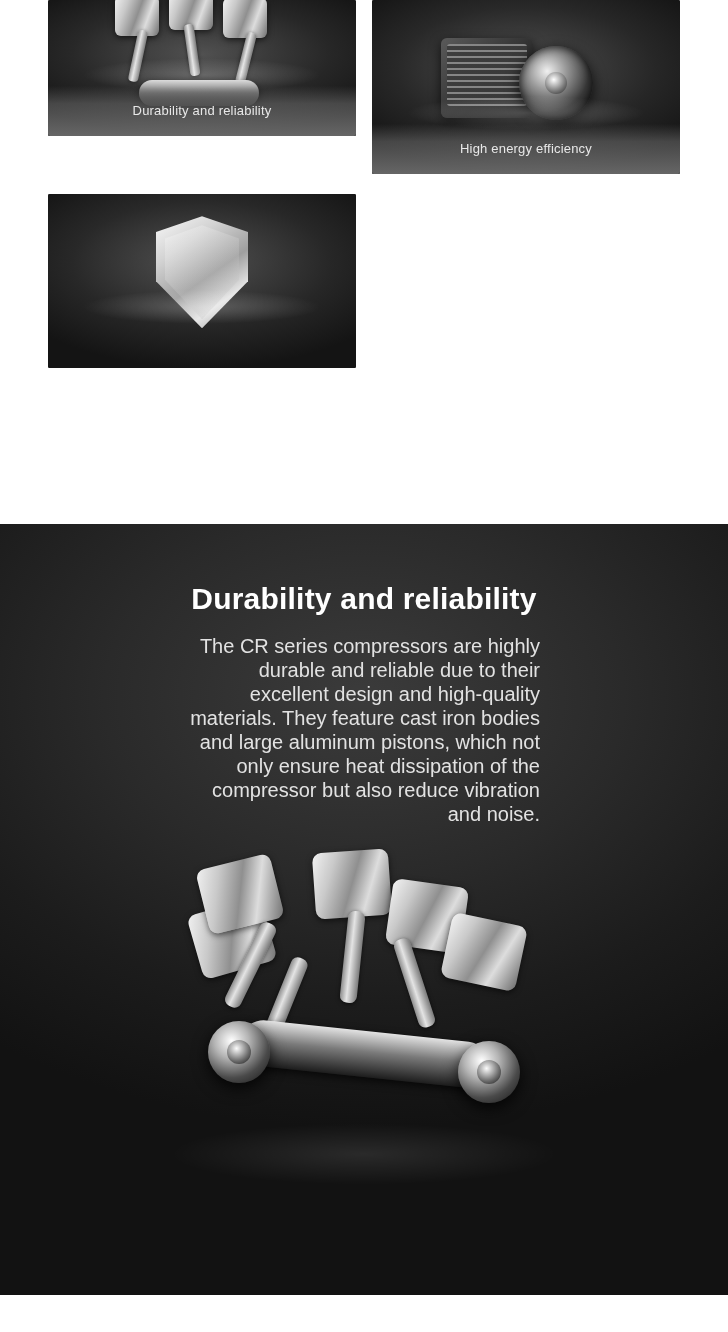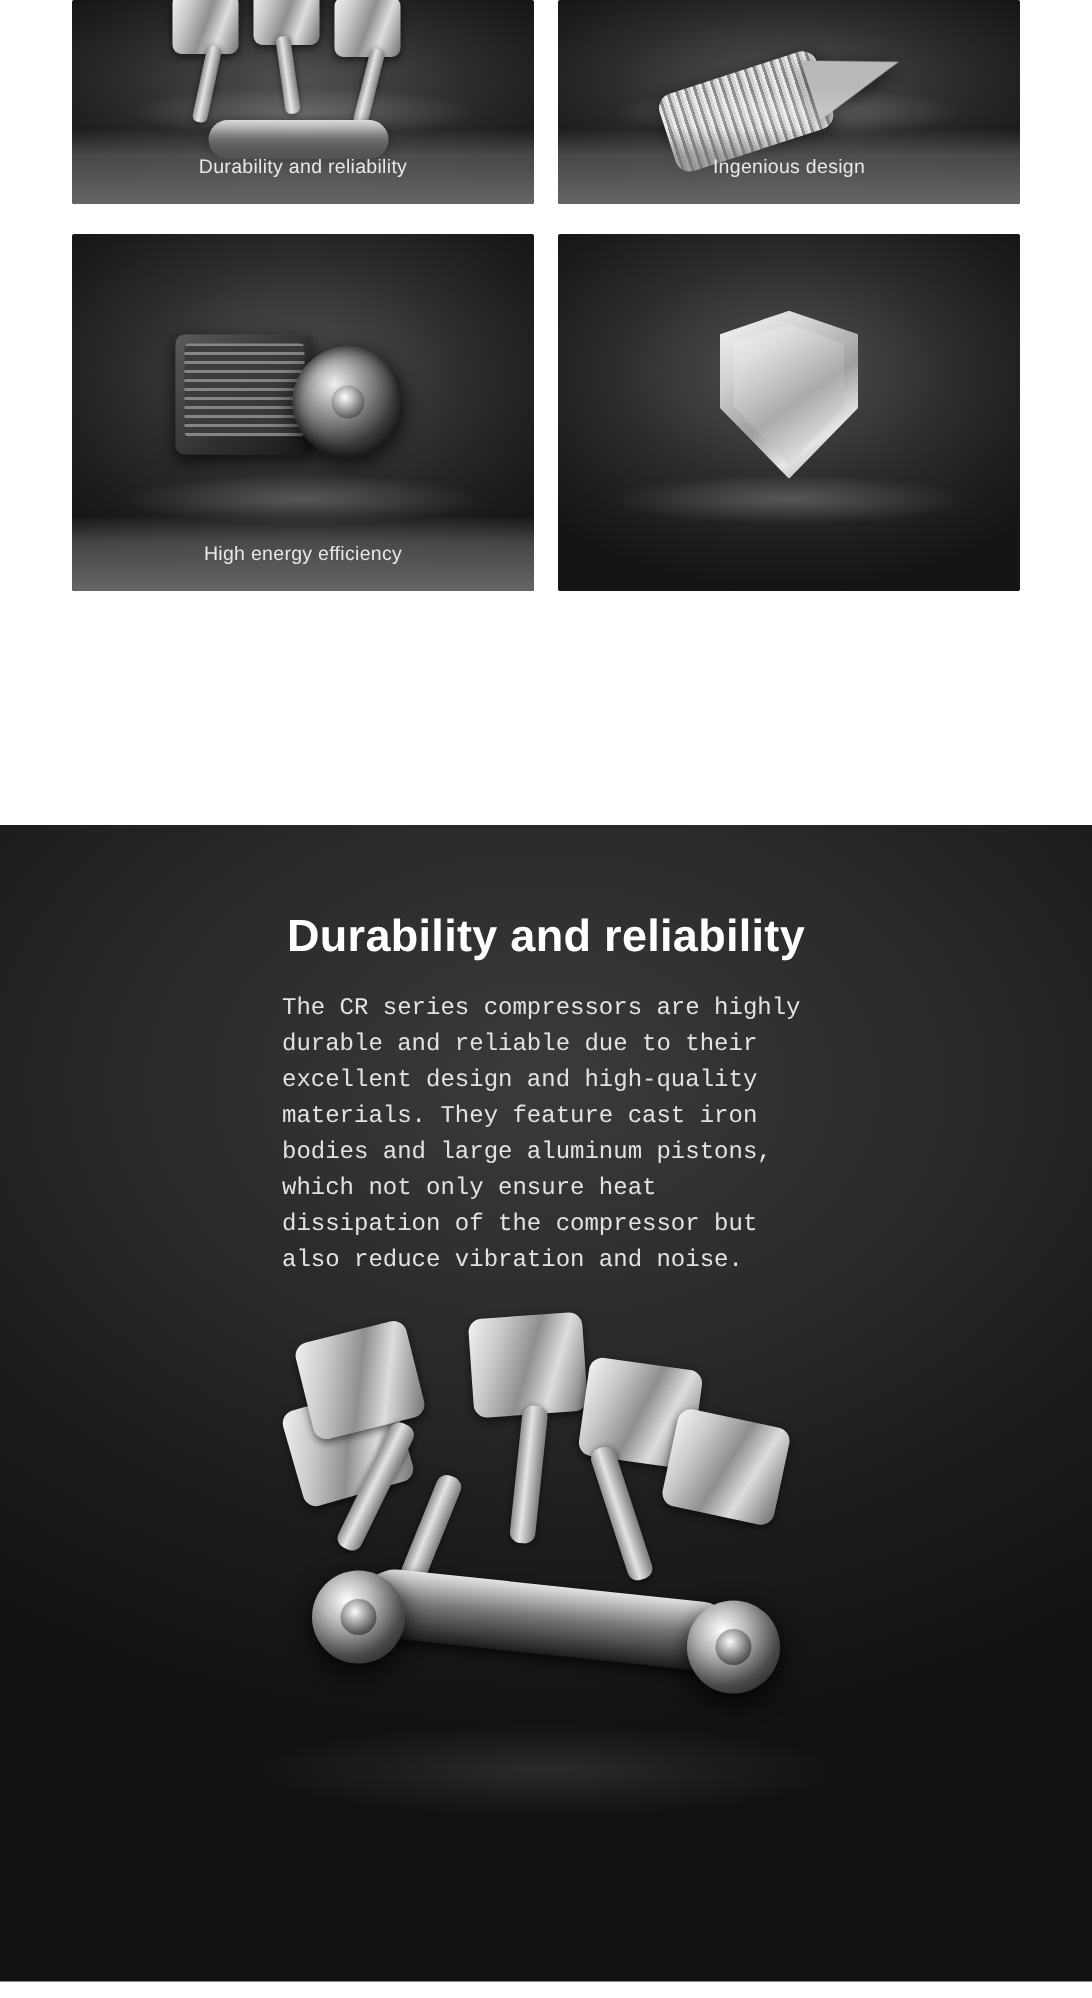--- a/index.html
+++ b/index.html
@@ -30,21 +30,21 @@
     padding-top: 0;
   }
   .card {
     position: relative;
     height: 136px;
     overflow: hidden;
     background: #1d1d1d;
     border-radius: 2px;
   }
   .card.tall {
-    height: 238px;
+    height: 174px;
   }
   .card-art {
     position: absolute;
     left: 0;
     top: 0;
     right: 0;
     bottom: 0;
     background:
       radial-gradient(ellipse 70% 60% at 50% 40%, rgba(120,120,120,0.55) 0%, rgba(40,40,40,0.9) 60%, rgba(20,20,20,1) 100%),
       linear-gradient(160deg, #3a3a3a 0%, #1b1b1b 55%, #111111 100%);
@@ -225,25 +225,24 @@
     padding-top: 58px;
     text-align: center;
     color: #ffffff;
     font-size: 30px;
     font-weight: bold;
     letter-spacing: 0.2px;
   }
   .hero-body {
     margin: 18px auto 0;
     width: 352px;
-    text-align: left;
+    text-align: right;
     color: #e2e2e2;
-    font-size: 16px;
+    font-size: 20px;
     line-height: 24px;
-    font-family: Liberation Mono, monospace;
   }
 
   .hero-art {
     position: absolute;
     left: 50%;
     top: 335px;
     transform: translateX(-50%);
     width: 360px;
     height: 280px;
   }
@@ -313,30 +312,20 @@
           <div class="rod" style="left:26px; top:34px; transform:rotate(12deg);"></div>
           <div class="rod" style="left:80px; top:28px; transform:rotate(-8deg);"></div>
           <div class="rod" style="left:134px; top:36px; transform:rotate(14deg);"></div>
           <div class="crank" style="left:32px; top:84px;"></div>
         </div>
         <div class="glow-floor"></div>
       </div>
       <div class="card-caption">Durability and reliability</div>
     </div>
 
-    <div class="card">
-      <div class="card-art">
-        <div class="art-turbine">
-          <div class="turbine-body"></div>
-          <div class="turbine-cone"></div>
-        </div>
-        <div class="glow-floor"></div>
-      </div>
-      <div class="card-caption">Ingenious design</div>
-    </div>
 
     <div class="card tall">
       <div class="card-art">
         <div class="art-compressor">
           <div class="comp-block"></div>
           <div class="comp-fins"></div>
           <div class="comp-wheel"></div>
         </div>
         <div class="glow-floor"></div>
       </div>

